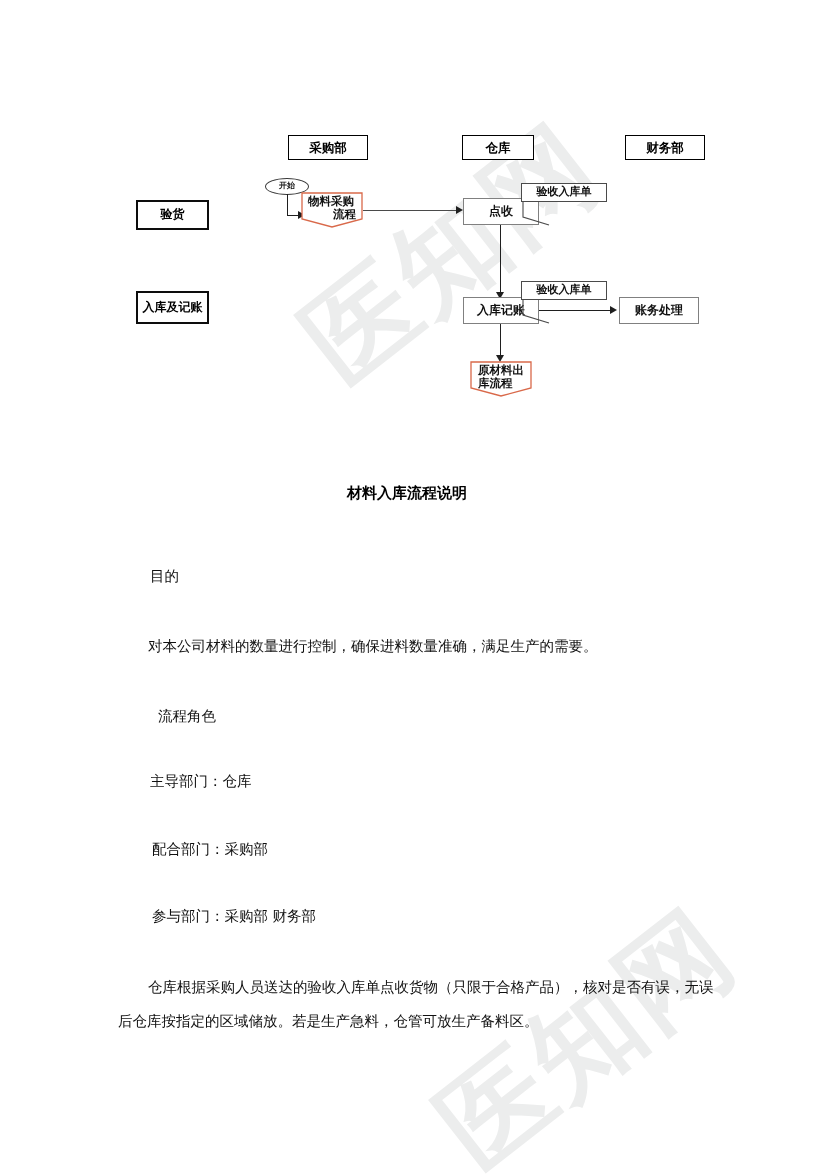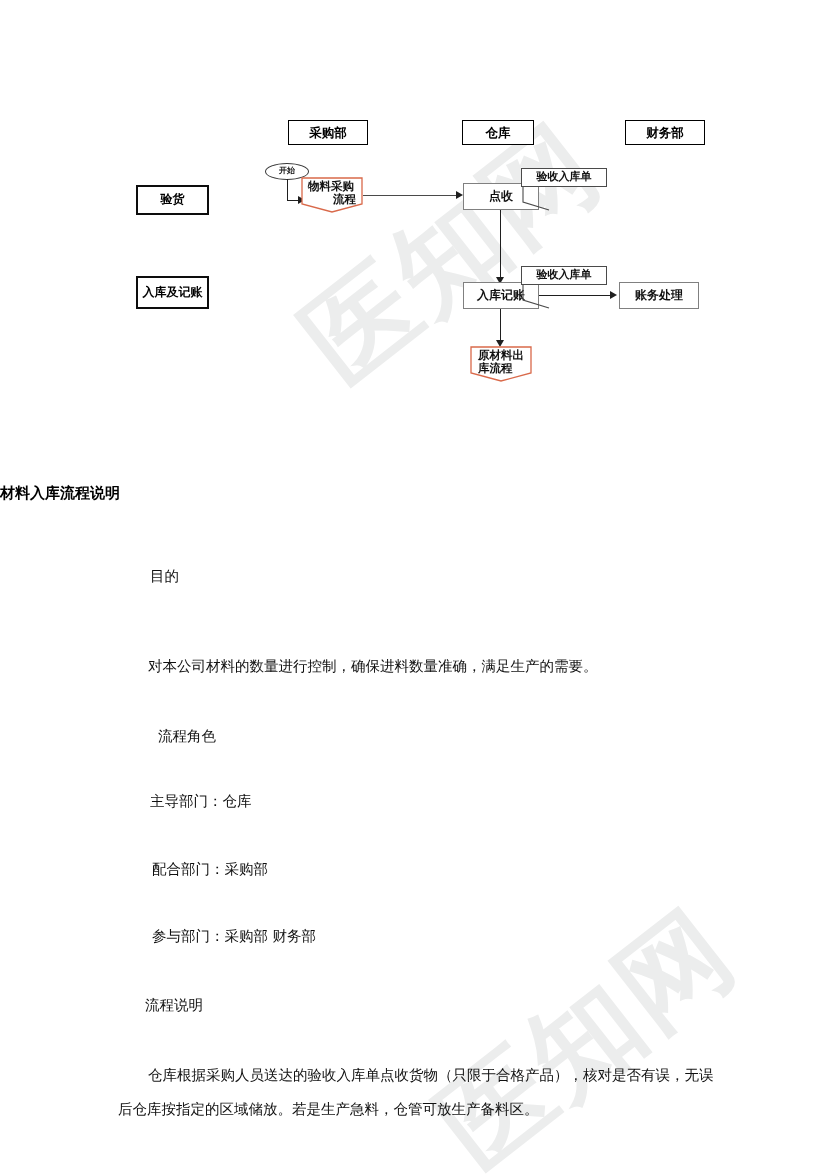--- a/index.html
+++ b/index.html
@@ -41,21 +41,21 @@
     top: 1085px;
     font-size: 108px;
     transform: rotate(-38deg);
     transform-origin: left top;
   }
 
   
   #flow {
     position: absolute;
     left: 0;
-    top: 3px;
+    top: 18px;
     width: 711px;
     height: 420px;
   }
   .node {
     position: absolute;
     box-sizing: border-box;
     display: flex;
     align-items: center;
     justify-content: center;
     text-align: center;
@@ -150,20 +150,21 @@
   }
 
   
   #doc-body {
     position: absolute;
     left: 0;
     top: 470px;
     width: 830px;
   }
   .doc-title {
+    text-align: center;
     font-size: 15px;
     font-weight: bold;
     margin: 0 0 0 0;
     padding: 14px 16px 0 0;
     position: relative;
     z-index: 2;
   }
   .para {
     font-size: 14.5px;
     color: #111;
@@ -271,29 +272,28 @@
     </div>
 
   </div>
 
   <div id="doc-body">
 
     <div class="doc-title">材料入库流程说明</div>
 
     <div class="para" style="margin-left:150px; margin-top:62px;">目的</div>
 
-    <div class="para" style="margin-left:148px; margin-top:68px; width:600px;">对本公司材料的数量进行控制，确保进料数量准确，满足生产的需要。</div>
+    <div class="para" style="margin-left:148px; margin-top:48px; width:600px;">对本公司材料的数量进行控制，确保进料数量准确，满足生产的需要。</div>
 
     <div class="para" style="margin-left:158px; margin-top:47px;">流程角色</div>
 
     <div class="para" style="margin-left:150px; margin-top:43px;">主导部门：仓库</div>
 
     <div class="para" style="margin-left:152px; margin-top:45px;">配合部门：采购部</div>
 
     <div class="para" style="margin-left:152px; margin-top:45px;">参与部门：采购部 财务部</div>
 
-    <div class="para" style="margin-left:145px; margin-top:46px;">流程说明</div>
 
     <div class="para" style="margin-left:118px; margin-top:42px; width:598px; text-indent:30px; line-height:2.35;">仓库根据采购人员送达的验收入库单点收货物（只限于合格产品），核对是否有误，无误后仓库按指定的区域储放。若是生产急料，仓管可放生产备料区。</div>
 
   </div>
 
 </div>
 
 </body></html>

